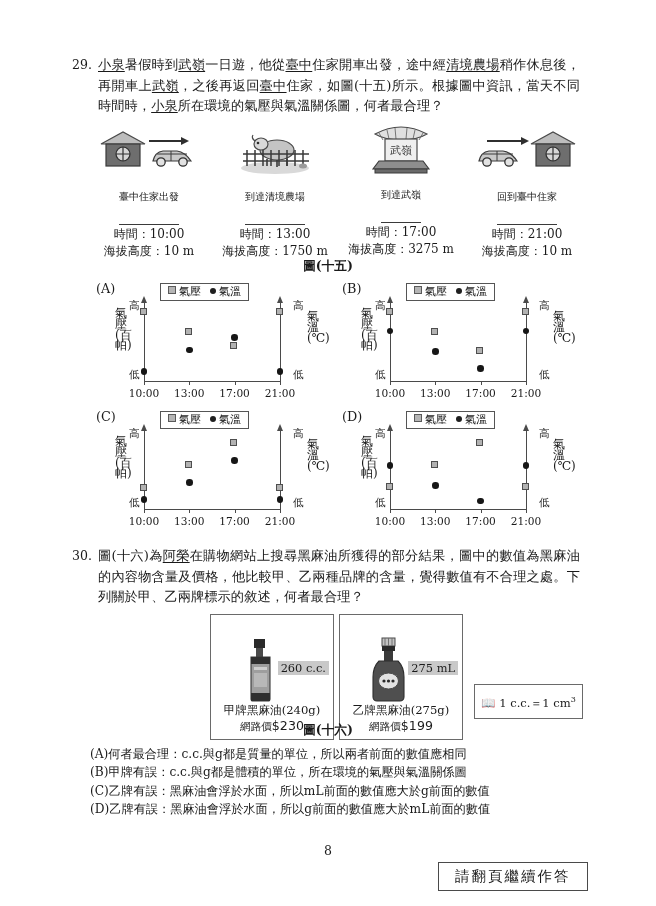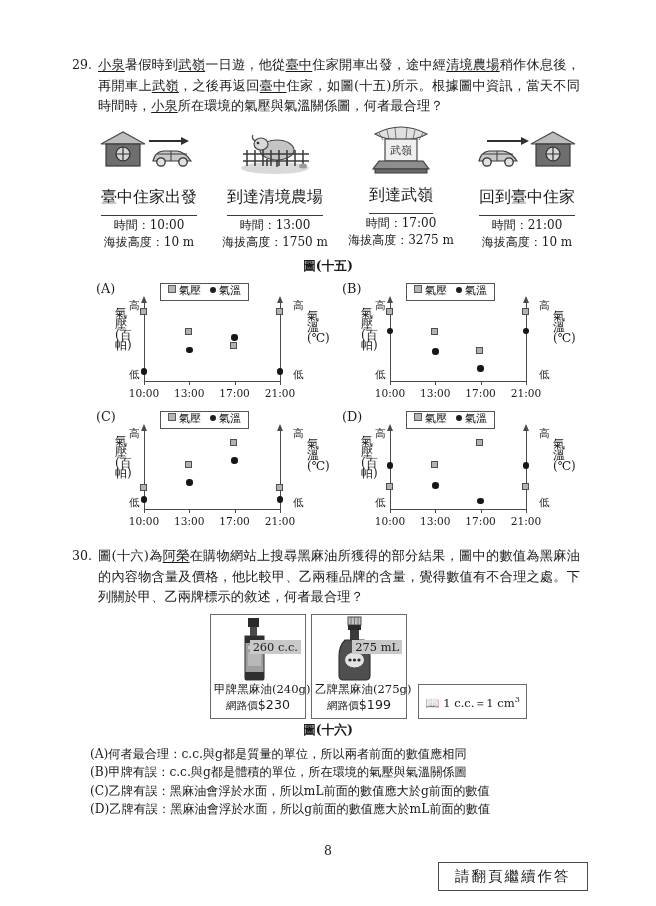--- a/index.html
+++ b/index.html
@@ -59,23 +59,23 @@
     width: 122px;
     text-align: center;
   }
   .scene-art {
     height: 48px;
     position: relative;
     margin: 0 auto 4px auto;
     width: 118px;
   }
   .scene-title {
-    font-size: 16px;
+    font-size: 10px;
     border-bottom: 1.1px solid #3a3a3a;
-    padding-bottom: 10px;
+    padding-bottom: 19px;
     display: inline-block;
     line-height: 16px;
     margin-top: 9px;
   }
   .scene-line {
     font-size: 12px;
     line-height: 15px;
     margin-top: 2px;
     white-space: nowrap;
   }
@@ -101,21 +101,20 @@
   .chart-legend {
     position: absolute;
     top: 2px;
     left: 64px;
     border: 1.1px solid #555;
     padding: 1px 7px 2px 7px;
     font-size: 11px;
     white-space: nowrap;
     background: #fff;
     line-height: 13px;
-    font-family: Liberation Mono, monospace;
   }
   .lg-sq {
     display: inline-block;
     width: 6px; height: 6px;
     background: #b5b5b5;
     border: 1px solid #5a5a5a;
     margin-right: 3px;
     vertical-align: 1px;
   }
   .lg-dot {
@@ -206,23 +205,23 @@
 
   
   .fig16 {
     position: absolute;
     left: 210px;
     top: 614px;
     display: flex;
     align-items: flex-start;
   }
   .prod {
-    width: 96px;
+    width: 124px;
     border: 1.1px solid #6a6a6a;
-    padding: 1px 3px 5px 3px;
+    padding: 22px 3px 5px 3px;
     text-align: center;
     margin-right: 5px;
     box-sizing: border-box;
     background: #fff;
   }
   .prod-art {
     height: 66px;
     position: relative;
   }
   .vol-tag {

